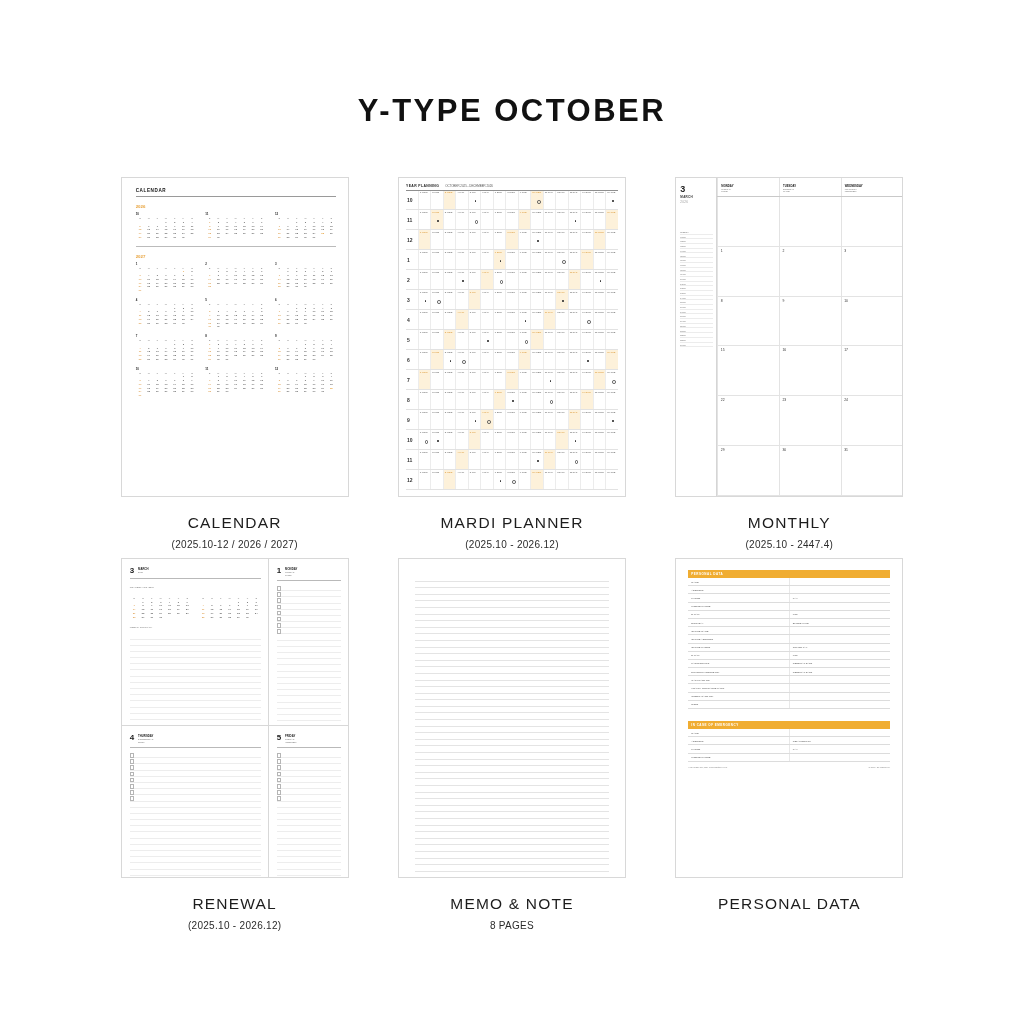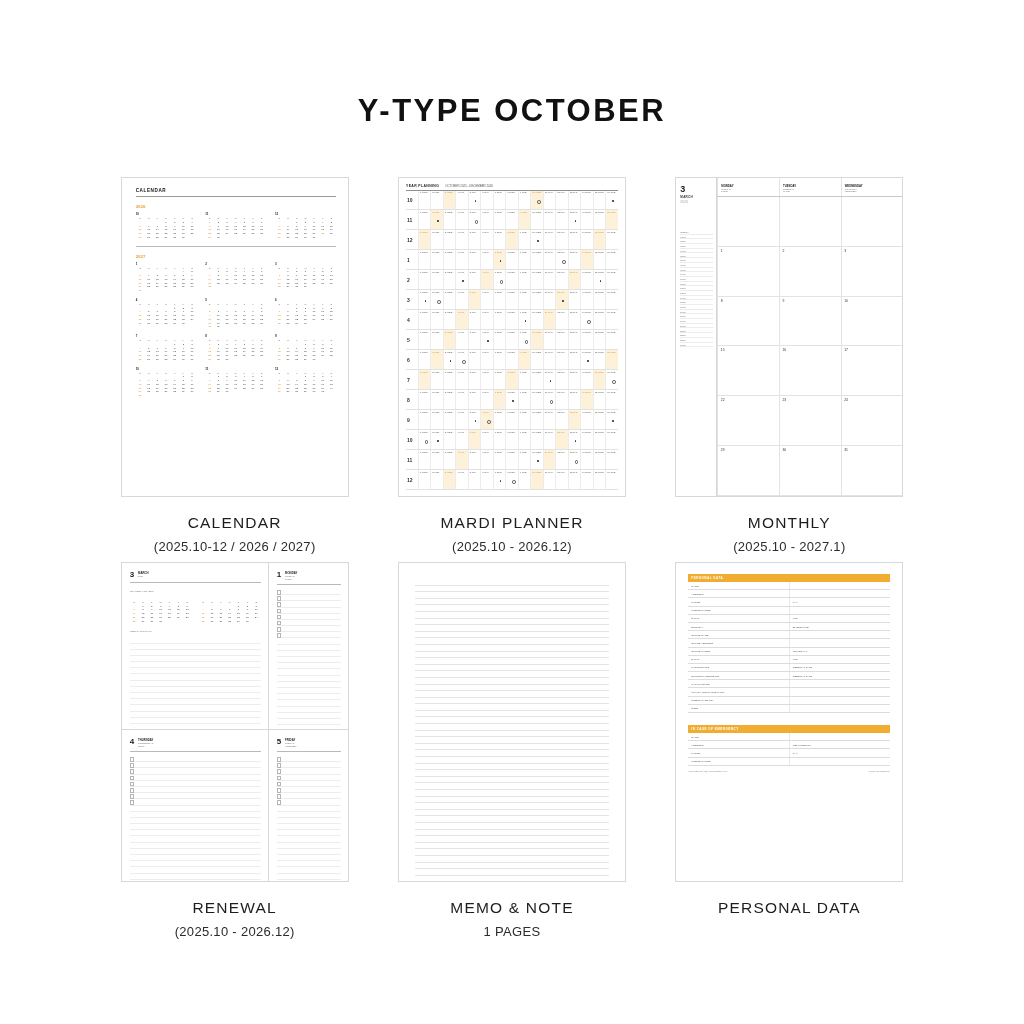--- a/index.html
+++ b/index.html
@@ -50,21 +50,21 @@
   }
   .caption {
     margin-top: 17px;
     font-size: 15.5px;
     letter-spacing: 1.2px;
     color: #1d1d1d;
     text-align: center;
   }
   .subcaption {
     margin-top: 7px;
-    font-size: 13px;
+    font-size: 10px;
     letter-spacing: .3px;
     color: #2b2b2b;
     text-align: center;
   }
 
   
   .cal-inner { position: absolute; inset: 10px 12px 10px 14px; }
   .cal-title { font-size: 4.6px; font-weight: bold; letter-spacing: .6px; color: #111; }
   .cal-rule { height: 1px; background: #9a9a9a; margin-top: 3px; }
   .cal-year { color: #e8a33d; font-size: 4.4px; font-weight: bold; margin: 7px 0 3px; }
@@ -1288,21 +1288,21 @@
               <div class="mo-week">
                 <div class="mo-cell">29</div>
                 <div class="mo-cell">30</div>
                 <div class="mo-cell">31</div>
               </div>
             </div>
         </div>
       </div>
     </div>
     <div class="caption">MONTHLY</div>
-    <div class="subcaption">(2025.10 - 2027.1)</div>
+    <div class="subcaption">(2025.10 - 2447.4)</div>
   </div>
 
   <div class="cell">
     <div class="thumb">
       <div class="wk-inner">
         <div class="wk-q">
           <div class="wk-dayhead">
             <div class="wk-daynum">3</div>
             <div>
               <div class="wk-dayname">MARCH</div>
@@ -1576,21 +1576,21 @@
           <div class="memo-line"></div>
           <div class="memo-line"></div>
           <div class="memo-line"></div>
           <div class="memo-line"></div>
           <div class="memo-line"></div>
           <div class="memo-line"></div>
           <div class="memo-line"></div>
         </div>
     </div>
     <div class="caption">MEMO &amp; NOTE</div>
-    <div class="subcaption">1 PAGES</div>
+    <div class="subcaption">8 PAGES</div>
   </div>
 
   <div class="cell">
     <div class="thumb">
       <div class="pd-inner">
         <div class="pd-bar">PERSONAL DATA</div>
         <div class="pd-rows" id="pd-rows-1">
             <div class="pd-row">
               <div class="pd-f">NAME</div>
               <div class="pd-f"></div>

